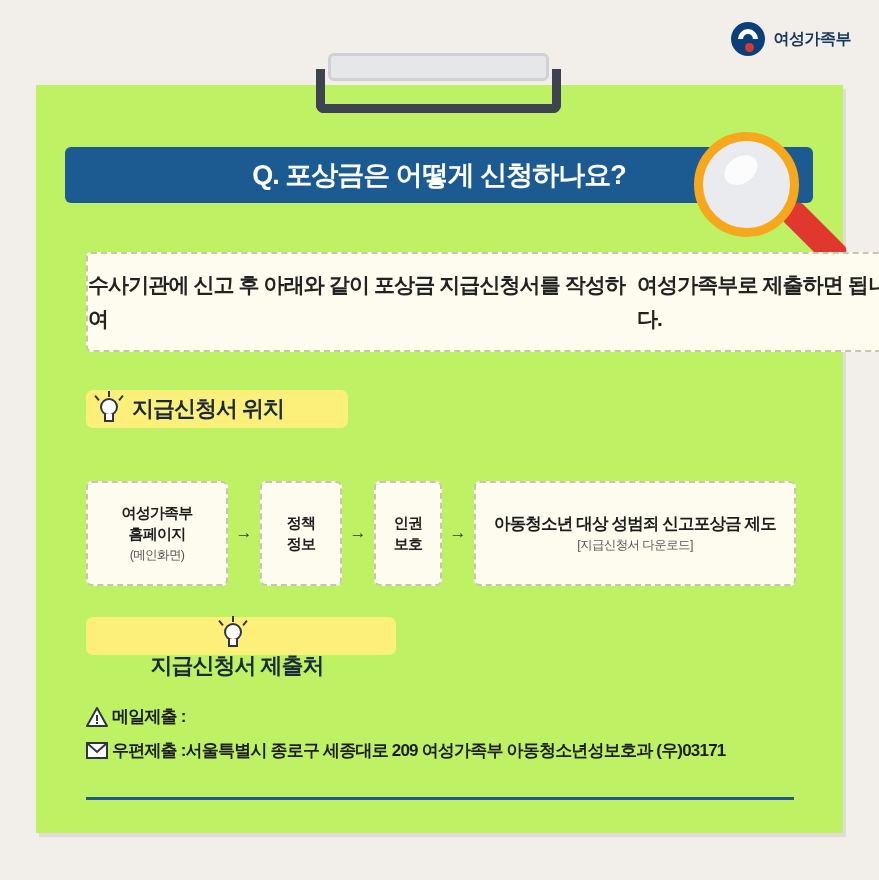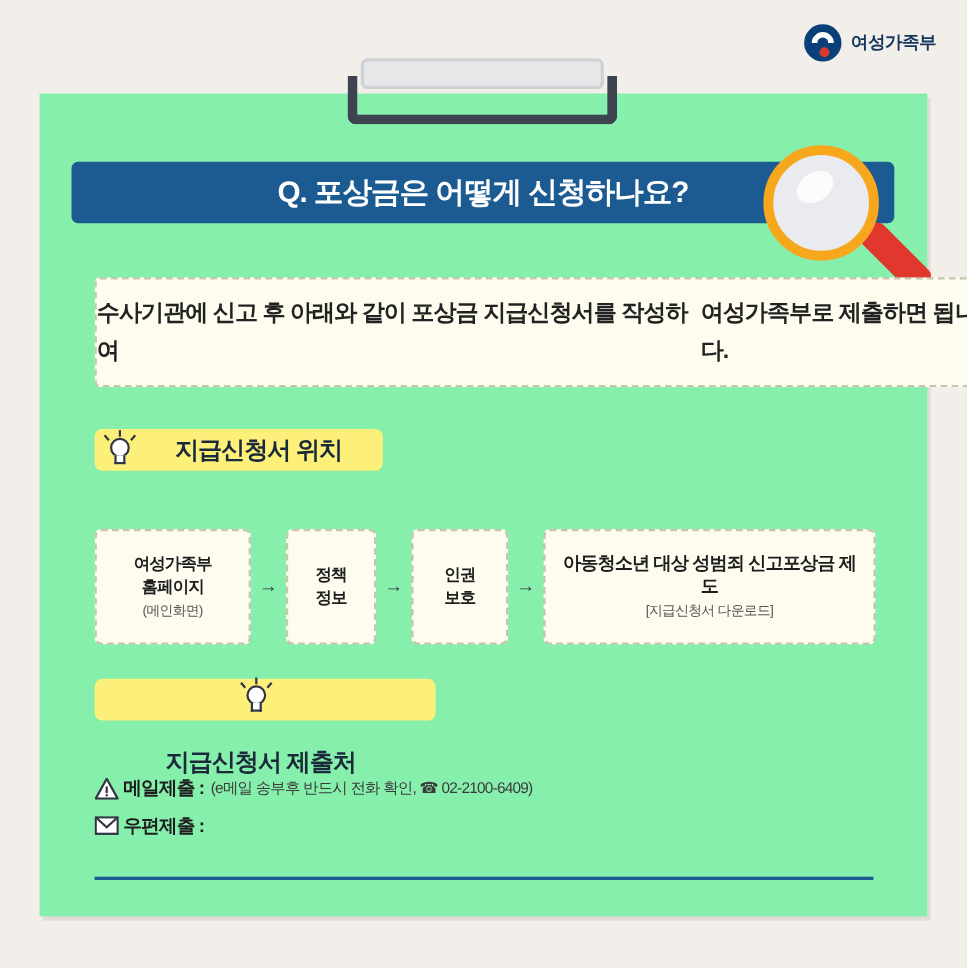--- a/index.html
+++ b/index.html
@@ -63,21 +63,21 @@
     letter-spacing: -0.5px;
   }
 
   
   .card {
     position: absolute;
     left: 36px;
     top: 85px;
     width: 807px;
     height: 748px;
-    background: #86efac;
+    background: #bef264;
     box-shadow: 3px 4px 0 rgba(0,0,0,0.07);
   }
 
   
   .clip {
     position: absolute;
     left: 280px;
     top: -32px;
     width: 245px;
     height: 62px;
@@ -196,21 +196,20 @@
   
   .section-heading {
     position: absolute;
     display: flex;
     align-items: center;
     background: #fdf07a;
     border-radius: 7px;
     height: 38px;
     padding: 0 16px 0 8px;
     box-sizing: border-box;
-    gap: 27px;
   }
   .bulb {
     width: 30px;
     height: 34px;
     position: relative;
     flex: none;
     margin-right: 8px;
   }
   .bulb-glass {
     position: absolute;
@@ -270,21 +269,21 @@
     display: flex;
     flex-direction: column;
     align-items: center;
     justify-content: center;
     box-sizing: border-box;
     text-align: center;
     padding: 0 8px;
   }
   .fb1 { width: 142px; }
   .fb2 { width: 82px; }
-  .fb3 { width: 88px; }
+  .fb3 { width: 68px; }
   .fb4 { flex: 1; }
   .flow-main {
     font-size: 15px;
     font-weight: bold;
     color: #1d1d1d;
     letter-spacing: -0.8px;
     line-height: 21px;
   }
   .flow-sub {
     font-size: 12.5px;
@@ -437,27 +436,27 @@
   <div class="contact">
     <div class="contact-row">
       <span class="c-icon">
         <svg width="22" height="20" viewBox="0 0 22 20" aria-hidden="true">
           <path d="M11 1 L21 19 L1 19 Z" fill="#ffffff" stroke="#2f3542" stroke-width="2" stroke-linejoin="round"></path>
           <rect x="10" y="8" width="2" height="6" fill="#2f3542"></rect>
           <rect x="10" y="15" width="2" height="2" fill="#2f3542"></rect>
         </svg>
       </span>
       <span class="c-label">메일제출 : </span>
-      <span class="c-note">(e메일 송부후 반드시 전화 확인, ☎ 02-2100-6409)</span>
     </div>
     <div class="contact-row">
       <span class="c-icon">
         <svg width="22" height="17" viewBox="0 0 22 17" aria-hidden="true">
           <rect x="1" y="1" width="20" height="15" fill="#ffffff" stroke="#2f3542" stroke-width="2"></rect>
           <path d="M1 1 L11 10 L21 1" fill="none" stroke="#2f3542" stroke-width="2"></path>
         </svg>
       </span>
       <span class="c-label">우편제출 : </span>
+      <span class="c-addr">서울특별시 종로구 세종대로 209 여성가족부 아동청소년성보호과 (우)03171</span>
     </div>
   </div>
 
   <div class="bottom-rule"></div>
 </div>
 
 </body></html>

